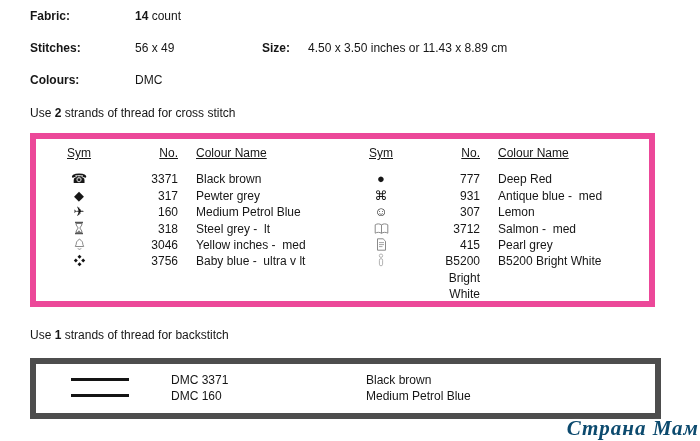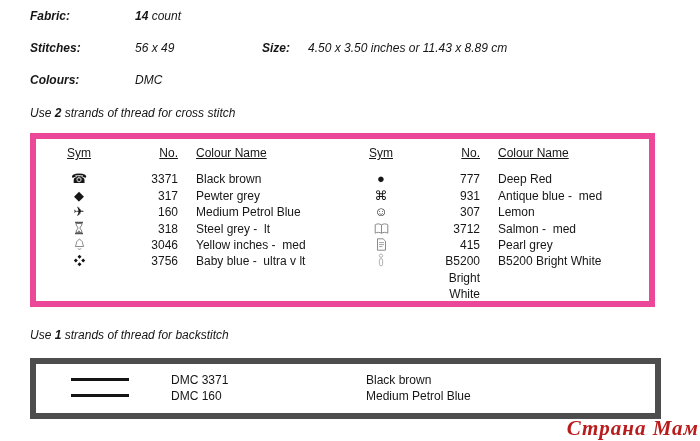--- a/index.html
+++ b/index.html
@@ -1,21 +1,21 @@
 <!DOCTYPE html>
 <html><head>
 <meta charset="utf-8">
 <style>
   html,body{margin:0;padding:0;background:#fff;}
   .page{
     position:relative;width:700px;height:441px;background:#ffffff;
     font-family:"Liberation Sans",sans-serif;font-size:12px;color:#161616;
     overflow:hidden;
   }
-  .abs{position:absolute;white-space:pre;line-height:14px;font-style:italic;}
+  .abs{position:absolute;white-space:pre;line-height:14px;}
   .b{font-weight:bold;}
   .box{position:absolute;border:6px solid #ec4899;box-sizing:border-box;background:#fff;}
   #cross-box{left:30px;top:133px;width:625px;height:174px;}
   #back-box{left:30px;top:358px;width:631px;height:61px;border-color:#4d4d4d;}
   .half{position:absolute;top:6px;}
   #half-left{left:18px;width:287px;}
   #half-right{left:320px;width:300px;}
   .lrow{display:grid;grid-template-columns:50px 74px 1fr;min-height:16.4px;line-height:16.4px;align-items:start;}
   .lrow.hdr{margin-bottom:10px;}
   .cell-sym{text-align:center;font-size:13px;}
@@ -24,21 +24,21 @@
   .u{text-decoration:underline;}
   .hdr .cell-sym{font-size:12px;}
   .narrow{display:inline-block;width:46px;text-align:right;white-space:normal;}
   .cell-sym svg{vertical-align:-2px;}
   .bs-rows{position:absolute;left:0;top:8px;width:100%;}
   .bs-row{display:grid;grid-template-columns:100px 195px 1fr;padding-left:35px;height:16px;line-height:16px;}
   .bs-line{width:58px;height:3px;background:#141414;margin-top:6px;}
   .watermark{
     position:absolute;right:1px;bottom:1px;
     font-family:"Liberation Serif",serif;font-style:italic;font-weight:bold;
-    font-size:21px;color:#b91c1c;letter-spacing:1px;line-height:24px;white-space:pre;
+    font-size:21px;color:#0c4a6e;letter-spacing:1px;line-height:24px;white-space:pre;
     text-shadow:-1px -1px 0 #fff,1px -1px 0 #fff,-1px 1px 0 #fff,1px 1px 0 #fff,0 0 3px #fff;
   }
 </style>
 </head>
 <body>
 
 <div class="page">
 
   <div class="abs b" style="left:30px;top:9px">Fabric:</div>
   <div class="abs" style="left:135px;top:9px"><span class="b">14</span><span> count</span></div>

